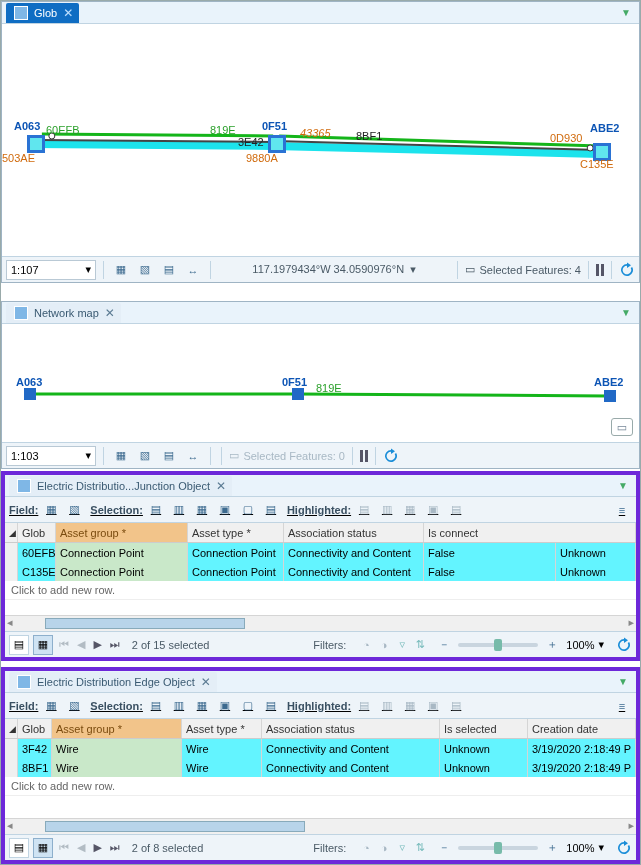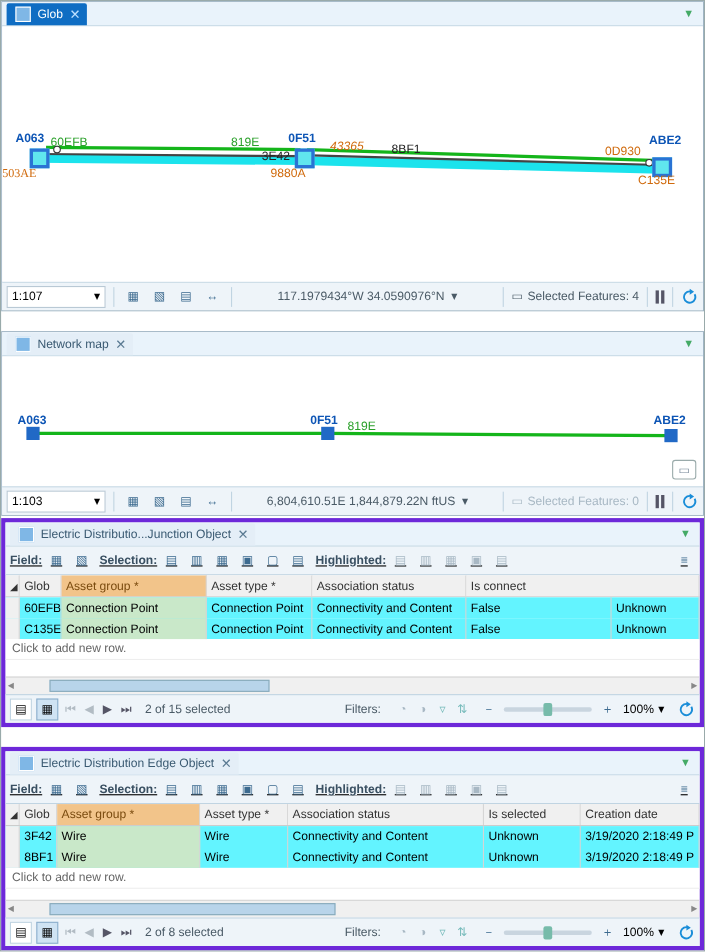--- a/index.html
+++ b/index.html
@@ -102,21 +102,21 @@
       </div>
     <div class="node" style="left:600px; top:128px;">
         <div class="bigsq"></div>
       </div>
 
     <div class="nlabel" style="left:12px;top:96px;">A063</div>
     <div class="nlabel" style="left:260px;top:96px;">0F51</div>
     <div class="nlabel" style="left:588px;top:98px;">ABE2</div>
 
     <div class="dotlabel g" style="left:44px;top:100px;">60EFB</div>
-    <div class="dotlabel o" style="left:0px;top:128px;font-family:Liberation Serif, serif;">503AE</div>
+    <div class="dotlabel o" style="left:0px;top:128px;">503AE</div>
     <div class="dotlabel g" style="left:208px;top:100px;">819E</div>
     <div class="dotlabel k" style="left:236px;top:112px;">3E42</div>
     <div class="dotlabel o" style="left:298px;top:103px;font-style:italic;">43365</div>
     <div class="dotlabel o" style="left:244px;top:128px;">9880A</div>
     <div class="dotlabel k" style="left:354px;top:106px;">8BF1</div>
     <div class="dotlabel o" style="left:548px;top:108px;">0D930</div>
     <div class="dotlabel o" style="left:578px;top:134px;">C135E</div>
   </div>
   <div class="statusbar">
     <div class="scalebox"><span>1:107</span>▾</div>
@@ -176,21 +176,20 @@
     <div class="network-icon">▭</div>
   </div>
   <div class="statusbar">
     <div class="scalebox"><span>1:103</span>▾</div>
     <div class="sep"></div>
     <span class="iconbtn">▦</span>
     <span class="iconbtn">▧</span>
     <span class="iconbtn">▤</span>
     <span class="iconbtn">↔</span>
     <div class="sep"></div>
-    <div class="coords"><span>6,804,610.51E 1,844,879.22N ftUS</span> &nbsp;▾</div>
     <div class="sep"></div>
     <div class="selfeat disabled">
       <span>▭</span>
       <span>Selected Features: 0</span>
     </div>
     <div class="sep"></div>
     <div class="pause">
         <span></span>
         <span></span>
       </div>
@@ -299,21 +298,21 @@
       <div class="sep"></div>
       <span class="refresh">
         <svg viewBox="0 0 16 16">
             <path d="M8 2a6 6 0 1 0 5.2 3l-1.5.9A4.3 4.3 0 1 1 8 3.7V6l4-2.7L8 .6V2z" fill="#1a8dd8"></path>
           </svg>
       </span>
     </div>
   </div>
 </div>
 
-<div class="table-pane" style="flex:1; margin-top:18px;">
+<div class="table-pane" style="flex:1; margin-top:6px;">
   <div class="titlebar">
     <div class="tab light">
       <span class="tabicon"></span>
       <span>Electric Distribution Edge Object</span>
       <span class="x">✕</span>
     </div>
     <span class="caret">▼</span>
   </div>
   <div class="toolbar">
     <span class="lbl">Field:</span>

